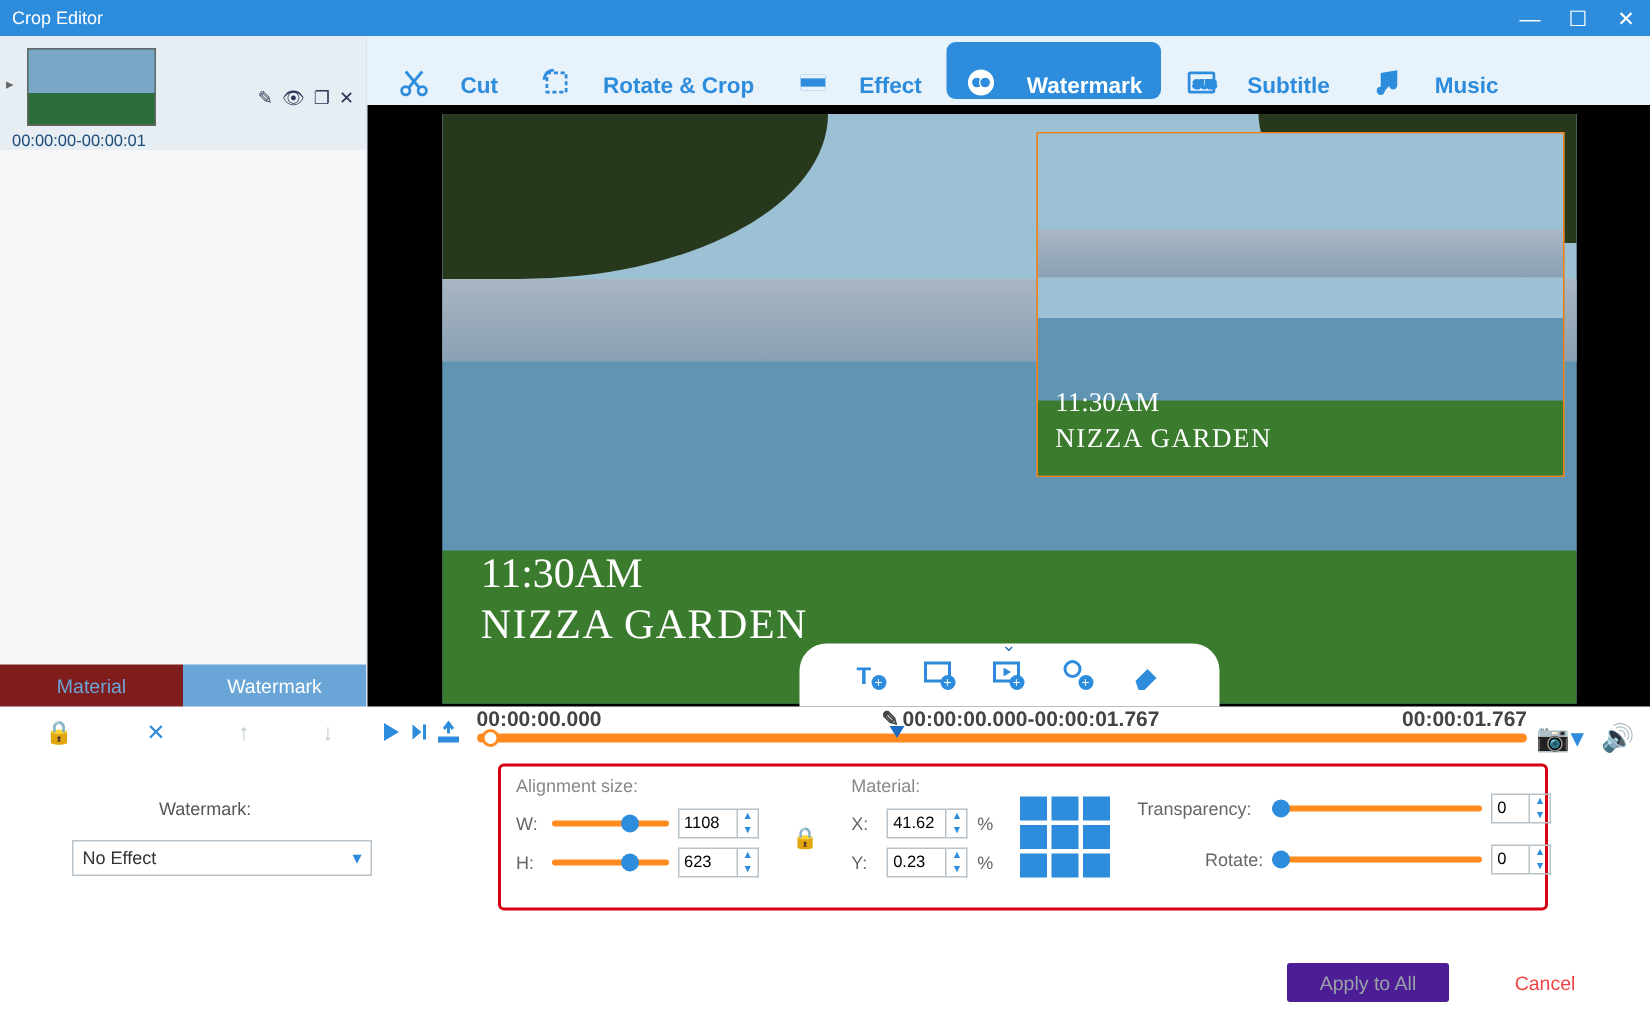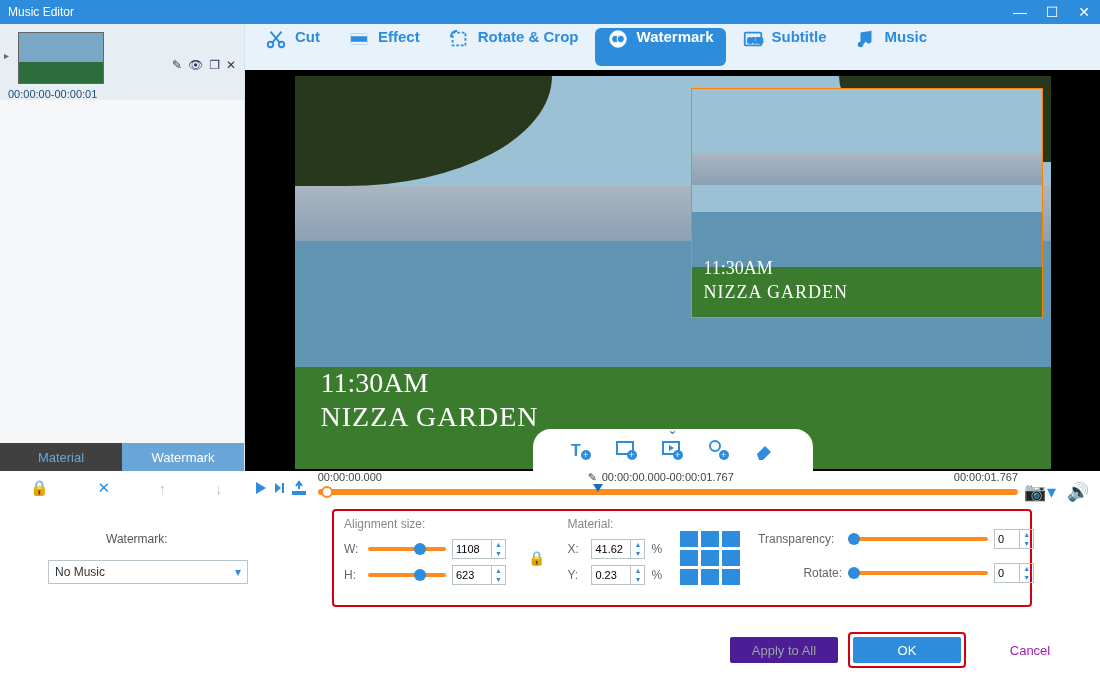--- a/index.html
+++ b/index.html
@@ -20,26 +20,26 @@
   .thumb { width: 86px; height: 52px; background: #2c6e3b; border: 1px solid #666; position: relative; }
   .thumb .sky { position:absolute; left:0; right:0; top:0; height:58%; background:#7ba7c6; }
   .thumb-ctrls { position: absolute; right: 8px; top: 34px; display: flex; gap: 6px; color: #335; font-size: 12px; }
   .thumb-ctrls span { cursor: pointer; }
   .thumb-time { position:absolute; left:8px; top:64px; font-size:11px; color:#1f4d78; }
 
   .left-spacer { flex: 1; }
 
   
   .mat-tabs { display:flex; height:28px; }
-  .mat-tab { flex:1; background:#404040; color:#6aa5d8; font-size:13px; display:flex; align-items:center; justify-content:center; cursor:pointer; }
+  .mat-tab { flex:1; background:#7f1d1d; color:#6aa5d8; font-size:13px; display:flex; align-items:center; justify-content:center; cursor:pointer; }
   .mat-tab.active { background:#6aa5d8; color:#fff; }
 
   
   .top-tabs { height: 46px; background:#e8f2fb; display:flex; align-items:center; padding: 0 8px; gap: 4px; }
-  .top-tab { display:flex; align-items:flex-start; gap:8px; padding: 0 12px; height:38px; border-radius:6px; color:#2d8cdc; font-weight:600; font-size:15px; cursor:pointer; }
+  .top-tab { display:flex; align-items:flex-end; gap:20px; padding: 0 12px; height:38px; border-radius:6px; color:#2d8cdc; font-weight:600; font-size:15px; cursor:pointer; }
   .top-tab.active { background:#2d8cdc; color:#fff; }
   .top-tab svg { width:22px; height:22px; }
   .top-tab.active svg { fill:#fff; stroke:#fff; }
 
   
   .preview { flex:1; background:#000; display:flex; justify-content:center; align-items:flex-start; position:relative; }
   .frame { margin-top:6px; width:756px; height:393px; position:relative; background:#6f9ec5; }
   .frame .sky { position:absolute; left:0; right:0; top:0; height:42%; background:#9cc1d5; }
   .frame .trees-l { position:absolute; left:0; top:0; width:34%; height:28%; background:#27381c; border-bottom-right-radius:80% 100%; }
   .frame .trees-r { position:absolute; right:0; top:0; width:28%; height:22%; background:#27381c; border-bottom-left-radius:80% 100%; }
@@ -60,21 +60,21 @@
   .add-bar { position:absolute; left:50%; bottom:0; transform:translateX(-50%); width:280px; height:42px; background:#fff; border-radius:18px 18px 0 0; display:flex; justify-content:center; align-items:center; gap:22px; }
   .add-bar .caret { position:absolute; top:-6px; left:50%; transform:translateX(-50%); font-size:12px; color:#2d6bb0; }
   .add-bar svg { width:24px; height:24px; cursor:pointer; }
 
   
   .tl-row { height:34px; display:flex; align-items:center; padding:0 6px; gap:6px; }
   .tl-left { width:245px; display:flex; align-items:center; justify-content:space-around; }
   .tl-left span { font-size:15px; color:#bfcad0; cursor:pointer; }
   .tl-left span.blue { color:#2d8cdc; }
   .tl-times { width:790px; position:relative; height:34px; }
-  .tl-times .t { position:absolute; top:0; font-size:11px; color:#444; }
+  .tl-times .t { position:absolute; top:0; font-size:14px; color:#444;font-weight:bold; }
   .tl-track { position:absolute; left:0; right:0; top:18px; height:6px; background:#ff8a1f; border-radius:3px; }
   .tl-mark { position:absolute; top:13px; width:0; height:0; border-left:5px solid transparent; border-right:5px solid transparent; border-top:8px solid #1c6dc1; }
   .tl-thumb { position:absolute; top:15px; left:3px; width:12px; height:12px; background:#fff; border:2px solid #ff8a1f; border-radius:50%; }
   .cam { color:#2d8cdc; font-size:18px; padding:0 4px; cursor:pointer; }
 
   
   .settings { height: 98px; border: 2px solid #d40011; border-radius: 4px; margin: 4px 68px 0 332px; padding: 6px 10px; display:flex; gap:18px; font-size:12px; color:#666; }
   .settings .col { display:flex; flex-direction:column; gap:6px; }
   .label-head { color:#888; font-size:12px; margin-bottom:2px; }
   .slider-row { display:flex; align-items:center; gap:6px; }
@@ -93,31 +93,31 @@
 
   
   .trans-row { position:absolute; left:0; top:532px; width:332px; padding-left:48px; }
   .trans-label { font-size:12px; color:#555; margin-bottom:14px; display:block; text-align:left; padding-left:58px; }
   .trans-select { width:200px; height:24px; border:1px solid #bac4cc; font-size:12px; padding-left:6px; color:#333; background:#fff; display:flex; align-items:center; justify-content:space-between; padding-right:6px; cursor:pointer; }
 
   .btn-row { position:absolute; right:16px; bottom:12px; display:flex; gap:10px; align-items:center; }
   .btn { width:108px; height:26px; display:flex; align-items:center; justify-content:center; font-size:13px; border-radius:2px; cursor:pointer; }
   .btn.apply { background:#4c1d95; color:#9aa2a8; }
   .btn.ok { background:#2d8cdc; color:#fff; }
-  .btn.cancel { color:#a21caf; }
+  .btn.cancel { color:#ef4444; }
   .ok-wrap { border:2px solid #d40011; padding:3px; border-radius:4px; }
 
   .play-ctrls { display:flex; align-items:center; gap:4px; width:60px; }
   .play-ctrls svg { cursor:pointer; }
 </style>
 </head>
 <body>
 
 <div class="titlebar">
-  <span>Music Editor</span>
+  <span>Crop Editor</span>
   <div class="spacer"></div>
   <span class="win-btn">—</span>
   <span class="win-btn">☐</span>
   <span class="win-btn">✕</span>
 </div>
 
 <div class="app">
 
   <div class="left-col">
     <div class="thumb-row">
@@ -144,33 +144,33 @@
     <div class="top-tabs">
       <div class="top-tab">
         <svg viewBox="0 0 24 24" fill="none" stroke="#2d8cdc" stroke-width="2">
             <circle cx="6" cy="18" r="3"></circle>
             <circle cx="18" cy="18" r="3"></circle>
             <path d="M8 16L18 4M16 16L6 4"></path>
           </svg>
         <span>Cut</span>
       </div>
       <div class="top-tab">
+        <svg viewBox="0 0 24 24" fill="none" stroke="#2d8cdc" stroke-width="2">
+            <rect x="5" y="5" width="14" height="14" stroke-dasharray="3 2"></rect>
+            <path d="M3 10a7 7 0 0 1 7-7"></path>
+          </svg>
+        <span>Rotate &amp; Crop</span>
+      </div>
+      <div class="top-tab">
         <svg viewBox="0 0 24 24" fill="#2d8cdc">
             <rect x="3" y="6" width="18" height="12" rx="1"></rect>
             <rect x="3" y="6" width="18" height="3" fill="#e8f2fb"></rect>
             <rect x="3" y="15" width="18" height="3" fill="#e8f2fb"></rect>
           </svg>
         <span>Effect</span>
-      </div>
-      <div class="top-tab">
-        <svg viewBox="0 0 24 24" fill="none" stroke="#2d8cdc" stroke-width="2">
-            <rect x="5" y="5" width="14" height="14" stroke-dasharray="3 2"></rect>
-            <path d="M3 10a7 7 0 0 1 7-7"></path>
-          </svg>
-        <span>Rotate &amp; Crop</span>
       </div>
       <div class="top-tab active">
         <svg viewBox="0 0 24 24" fill="#fff">
             <circle cx="12" cy="12" r="9"></circle>
             <circle cx="9" cy="12" r="4" fill="#2d8cdc"></circle>
             <circle cx="15" cy="12" r="4" fill="#2d8cdc"></circle>
           </svg>
         <span>Watermark</span>
       </div>
       <div class="top-tab">
@@ -365,24 +365,21 @@
             <div>▼</div>
           </div>
         </div>
     </div>
   </div>
 </div>
 
 <div class="trans-row">
   <span class="trans-label">Watermark:</span>
   <div class="trans-select">
-    <span>No Music</span>
+    <span>No Effect</span>
     <span style="color:#2d8cdc;">▾</span>
   </div>
 </div>
 
 <div class="btn-row">
   <div class="btn apply">Apply to All</div>
-  <div class="ok-wrap">
-      <div class="btn ok">OK</div>
-    </div>
   <div class="btn cancel">Cancel</div>
 </div>
 
 </body></html>

